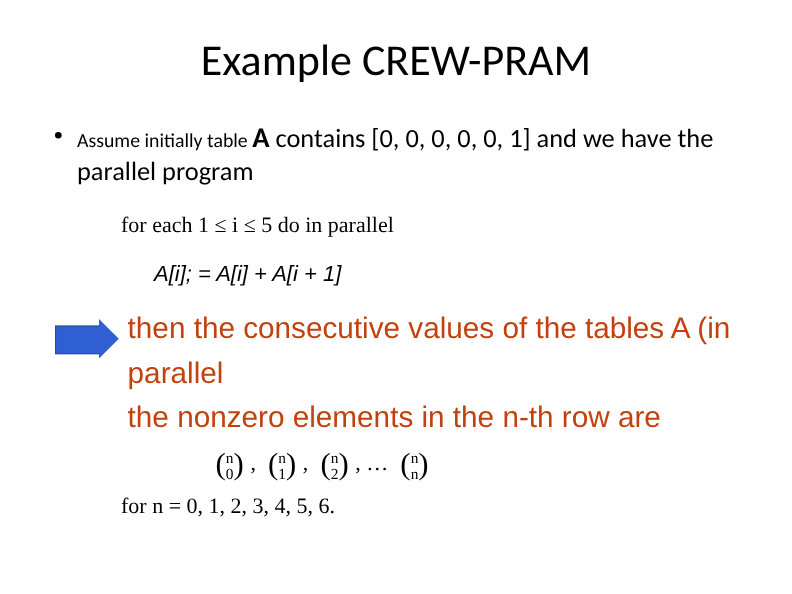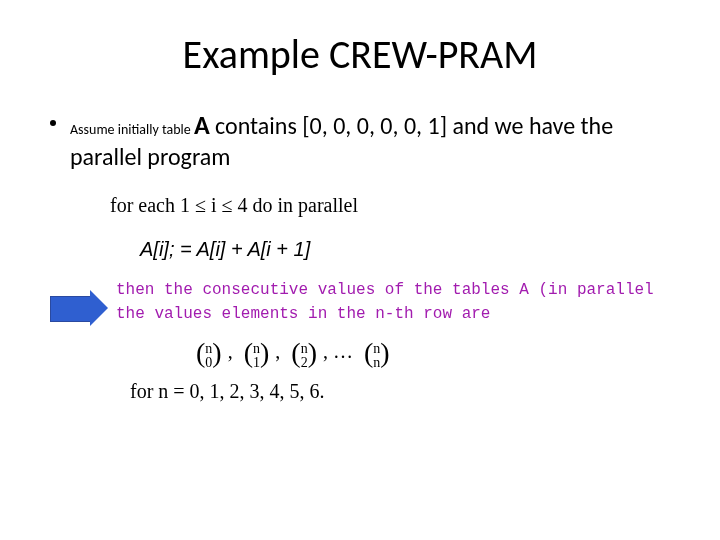--- a/index.html
+++ b/index.html
@@ -1,60 +1,60 @@
 <!DOCTYPE html>
 <html><head>
 <meta charset="utf-8">
 <style>
   html,body{margin:0;padding:0;width:720px;height:540px;background:#fff;font-family:Calibri,Arial,sans-serif;color:#000}
   .slide{width:720px;height:540px;position:relative;box-sizing:border-box;padding:20px 50px}
   .title{font-size:40px;text-align:center;margin:10px 0 30px 0;font-weight:400}
   .bullet{display:flex;align-items:flex-start;margin-bottom:18px}
   .dot{width:6px;height:6px;background:#000;border-radius:50%;margin-top:11px;margin-right:14px;flex-shrink:0}
   .btxt{font-size:24px;line-height:1.25}
-  .btxt .sm{font-size:14px}
+  .btxt .sm{font-size:18px}
   .btxt .bigA{font-size:26px;font-weight:600}
   .math{font-family:'Cambria Math','Times New Roman',serif;font-size:20px;margin-left:60px;margin-bottom:14px;line-height:1.5}
-  .math2{font-family:Liberation Mono, monospace;font-size:16px;margin-left:60px;line-height:1.5;color:#a21caf}
+  .math2{font-family:Liberation Sans, sans-serif;font-size:27px;margin-left:60px;line-height:1.5;color:#c2410c}
   .arrow-row{display:flex;align-items:flex-start;margin-left:0}
   .arrow{width:60px;height:44px;margin-top:8px;margin-right:6px;flex-shrink:0;position:relative}
   .arrow-body{position:absolute;left:0;top:10px;width:40px;height:24px;background:#2f5fd0;border:1px solid #2a4aa0}
   .arrow-head{position:absolute;left:40px;top:4px;width:0;height:0;border-top:18px solid transparent;border-bottom:18px solid transparent;border-left:18px solid #2f5fd0}
   .binom-row{margin-top:6px;margin-left:140px;font-family:'Cambria Math','Times New Roman',serif;font-size:20px}
   .binom{display:inline-block;text-align:center;vertical-align:middle;margin:0 6px}
   .binom .p{font-size:28px;position:relative;top:1px}
   .binom .col{display:inline-block;line-height:1;vertical-align:middle}
   .binom .col span{display:block;font-size:14px}
-  .forn{font-family:'Cambria Math','Times New Roman',serif;font-size:20px;margin-left:80px;margin-top:10px}
+  .forn{font-family:'Cambria Math','Times New Roman',serif;font-size:20px;margin-left:60px;margin-top:10px}
   i.math-i{font-style:italic;font-family:Liberation Sans, sans-serif}
 </style>
 </head>
 <body>
 
 <div class="slide">
   <div class="title">Example  CREW-PRAM</div>
 
   <div class="bullet">
     <div class="dot"></div>
     <div class="btxt">
       <span class="sm">Assume initially table </span><span class="bigA">A</span><span> contains [0, 0, 0, 0, 0, 1] and we have the parallel program</span>
     </div>
   </div>
 
-  <div class="math">for each 1 ≤ i ≤ 4 do in parallel</div>
+  <div class="math">for each 1 ≤ i ≤ 5 do in parallel</div>
   <div class="math" style="margin-left:90px"><i class="math-i">A[i]; = A[i] + A[i + 1]</i></div>
 
   <div class="arrow-row">
     <div class="arrow">
       <div class="arrow-body"></div>
       <div class="arrow-head"></div>
     </div>
     <div>
       <div class="math2" style="margin-left:0">then the consecutive values of the tables A (in parallel</div>
-      <div class="math2" style="margin-left:0">the values elements in the n-th row are</div>
+      <div class="math2" style="margin-left:0">the nonzero elements in the n-th row are</div>
     </div>
   </div>
 
   <div class="binom-row">
     <span class="binom"><span class="p">(</span><span class="col"><span>n</span><span>0</span></span><span class="p">)</span></span><span>,</span>
     <span class="binom"><span class="p">(</span><span class="col"><span>n</span><span>1</span></span><span class="p">)</span></span><span>,</span>
     <span class="binom"><span class="p">(</span><span class="col"><span>n</span><span>2</span></span><span class="p">)</span></span><span>,</span>
     <span>…</span>
     <span class="binom"><span class="p">(</span><span class="col"><span>n</span><span>n</span></span><span class="p">)</span></span>
   </div>

